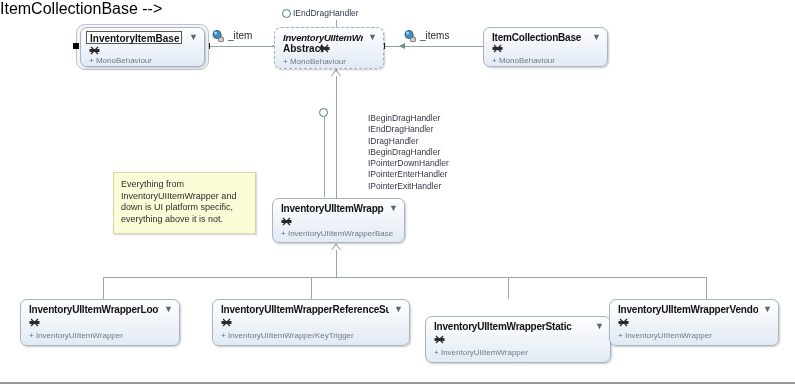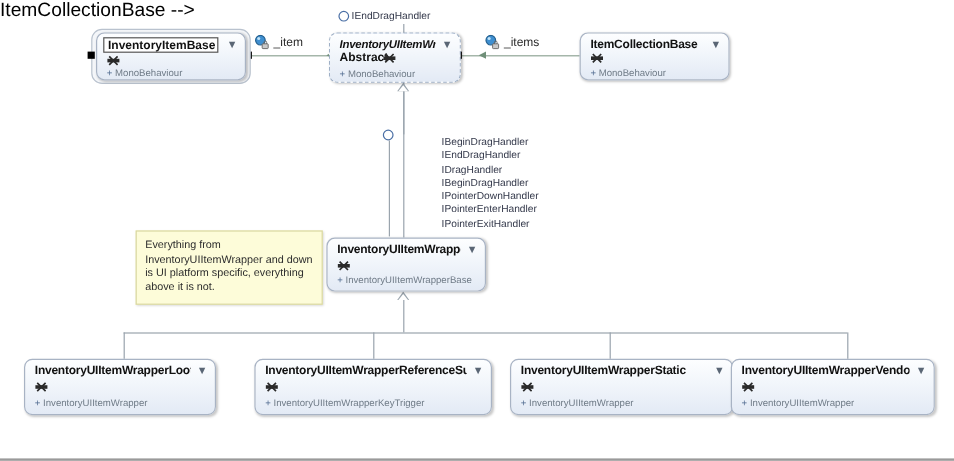--- a/index.html
+++ b/index.html
@@ -248,21 +248,21 @@
         <rect x="0.5" y="4" width="10" height="3" fill="#2a2a2a"></rect>
       </svg>
     </div>
     <div class="base" style="top:28px;">
       <span class="mk">+</span>
       <span>MonoBehaviour</span>
     </div>
   </div>
 
   
-  <div class="note" style="left:113px;top:192px;width:156px;height:62px;">Everything from InventoryUIItemWrapper and down is UI platform specific, everything above it is not.</div>
+  <div class="note" style="left:113px;top:172px;width:143px;height:62px;">Everything from InventoryUIItemWrapper and down is UI platform specific, everything above it is not.</div>
 
   
   <div class="cls" style="left:272px;top:198px;width:133px;height:45px;">
     <div class="title">InventoryUIItemWrapper</div>
     <div class="chev">▼</div>
     <div class="clsicon" style="top:17px;">
       <svg width="11" height="11" viewBox="0 0 11 11">
         <path d="M2 2 l7 7 M9 2 l-7 7" stroke="#2a2a2a" stroke-width="1.4"></path>
         <rect x="0.5" y="4" width="10" height="3" fill="#2a2a2a"></rect>
       </svg>
@@ -297,21 +297,21 @@
         <path d="M2 2 l7 7 M9 2 l-7 7" stroke="#2a2a2a" stroke-width="1.4"></path>
         <rect x="0.5" y="4" width="10" height="3" fill="#2a2a2a"></rect>
       </svg>
     </div>
     <div class="base" style="top:31px;">
       <span class="mk">+</span>
       <span>InventoryUIItemWrapperKeyTrigger</span>
     </div>
   </div>
 
-  <div class="cls" style="left:425px;top:299px;width:186px;height:47px;">
+  <div class="cls" style="left:425px;top:316px;width:186px;height:47px;">
     <div class="title">InventoryUIItemWrapperStatic</div>
     <div class="chev">▼</div>
     <div class="clsicon" style="top:17px;">
       <svg width="11" height="11" viewBox="0 0 11 11">
         <path d="M2 2 l7 7 M9 2 l-7 7" stroke="#2a2a2a" stroke-width="1.4"></path>
         <rect x="0.5" y="4" width="10" height="3" fill="#2a2a2a"></rect>
       </svg>
     </div>
     <div class="base" style="top:31px;">
       <span class="mk">+</span>

